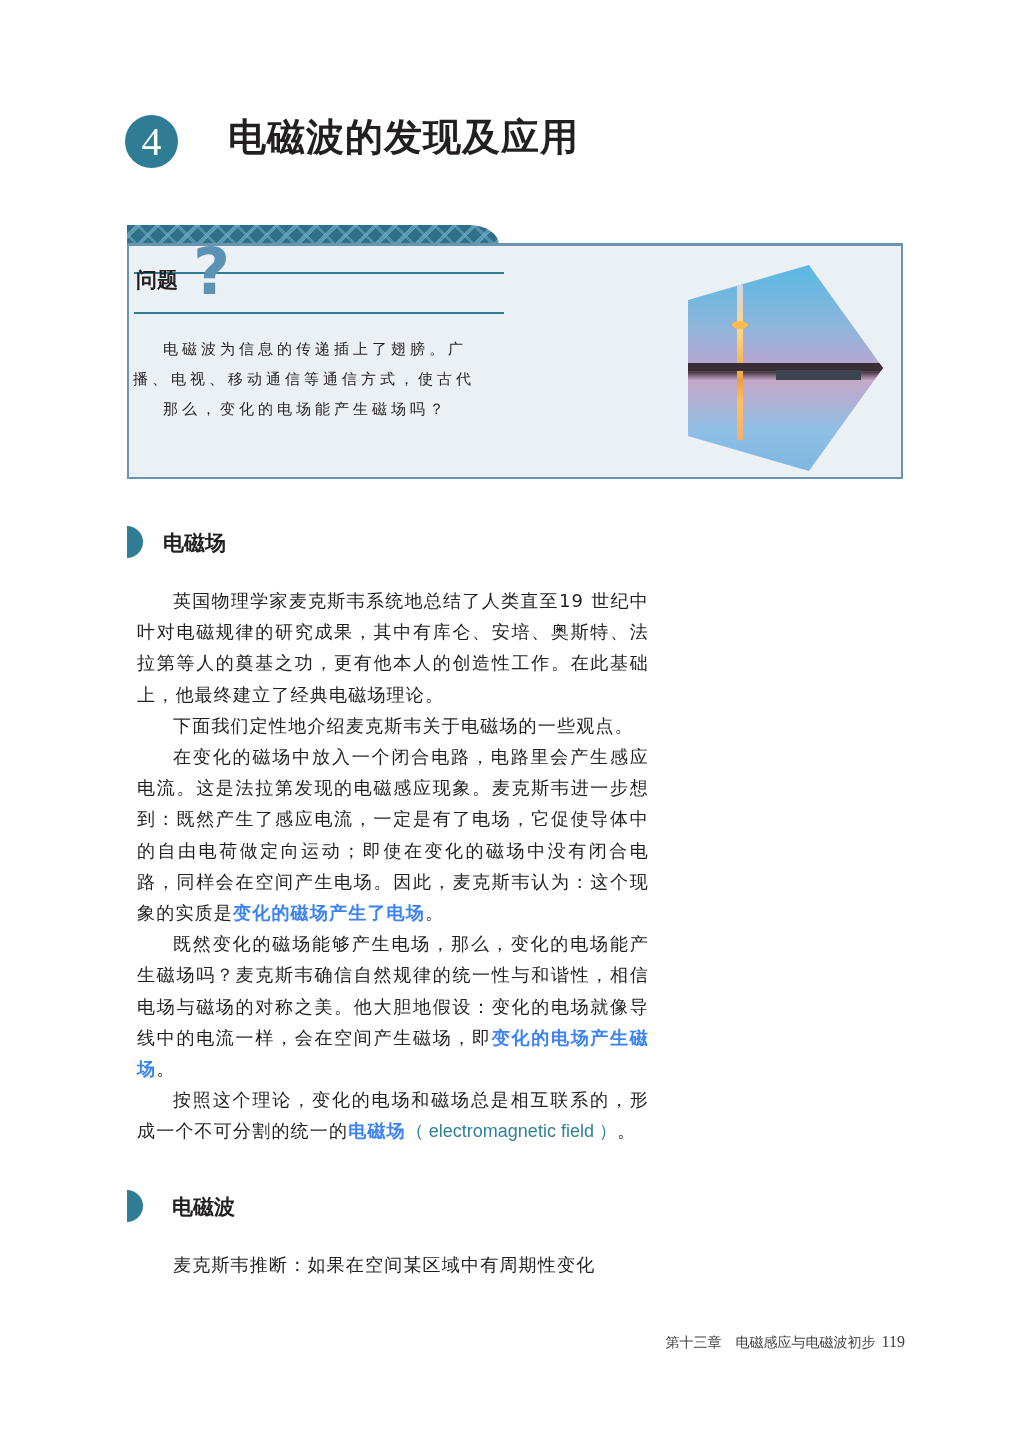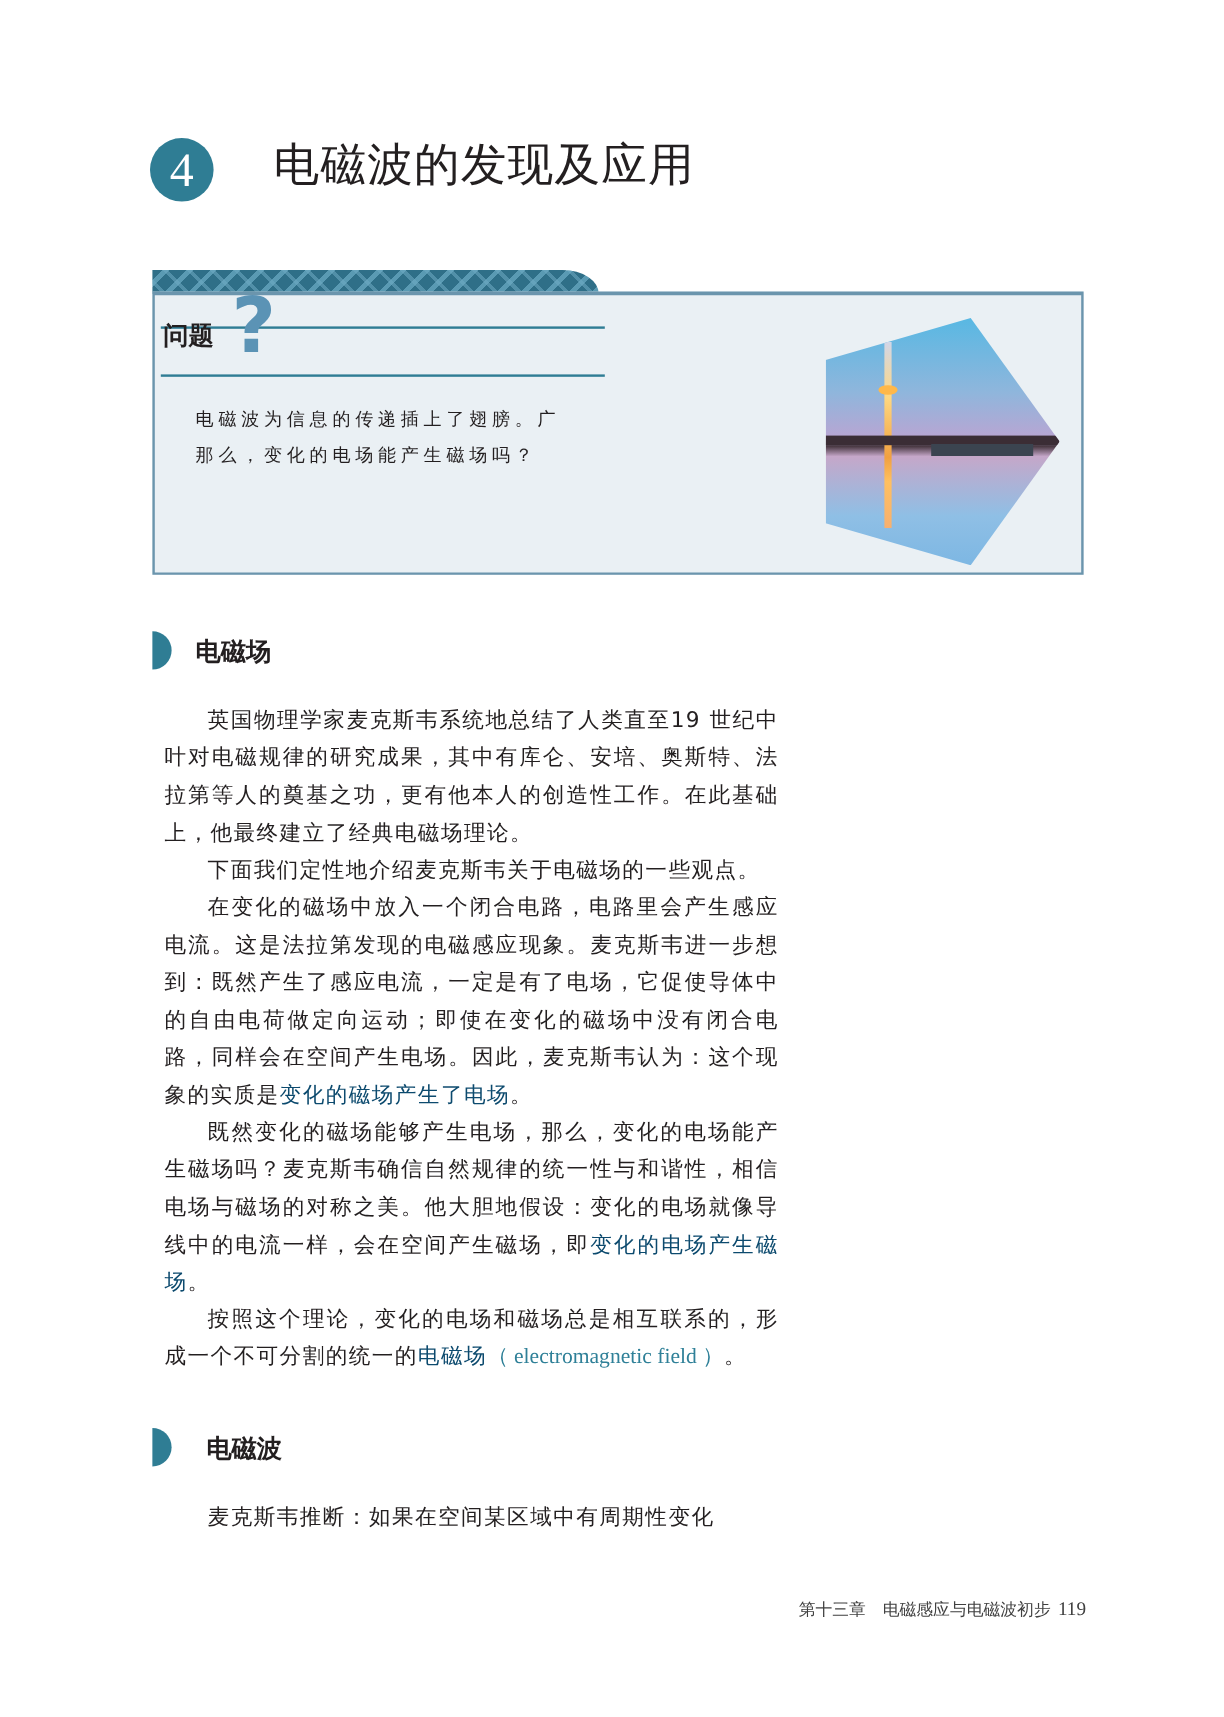--- a/index.html
+++ b/index.html
@@ -2,21 +2,21 @@
 <html><head>
 <meta charset="utf-8">
 <style>
   html, body { margin: 0; padding: 0; background: #ffffff; }
   body { width: 1020px; height: 1431px; position: relative; overflow: hidden;
          font-family: "DejaVu Serif", "Liberation Serif", serif; color: #231f20; }
 
   .section-num { position: absolute; left: 125px; top: 115px; width: 53px; height: 53px;
     border-radius: 50%; background: #2f7d94; color: #fff; font-family: "Liberation Serif", serif;
     font-size: 40px; line-height: 53px; text-align: center; }
-  .page-title { position: absolute; left: 228px; top: 112px; font-size: 38px; font-weight: normal;
+  .page-title { position: absolute; left: 228px; top: 112px; font-size: 38px; font-weight: bold;
     letter-spacing: 1px; font-family: "DejaVu Serif", serif; color: #231f20; }
 
   
   .q-band { position: absolute; left: 127px; top: 225px; width: 372px; height: 20px;
     background: repeating-linear-gradient(135deg, #2f6f88 0 6px, #5a9ab3 6px 10px, #2f6f88 10px 14px);
     border-top-right-radius: 30px 20px; overflow: hidden; }
   .q-band::after { content: ""; position: absolute; inset: 0;
     background: repeating-linear-gradient(45deg, transparent 0 6px, rgba(110,170,195,0.55) 6px 9px, transparent 9px 14px); }
   .q-box { position: absolute; left: 127px; top: 243px; width: 776px; height: 236px;
     background: #eaf0f4; border: 2px solid #6b95ad; border-top-width: 3px; box-sizing: border-box; }
@@ -42,42 +42,43 @@
   
   .sec-head { position: absolute; left: 127px; font-family: "DejaVu Sans", sans-serif; font-size: 21px;
     font-weight: bold; color: #231f20; }
   .sec-head .tab { position: absolute; left: 0; top: 0; width: 16px; height: 32px; background: #2f7d94;
     border-radius: 0 16px 16px 0; }
   .sec-head .txt { position: absolute; top: 3px; white-space: nowrap; }
 
   .body-text { position: absolute; left: 137px; width: 512px; font-family: "DejaVu Sans", sans-serif;
     font-size: 18px; line-height: 31.2px; letter-spacing: 1.2px; color: #231f20; text-align: justify; }
   .body-text p { margin: 0; text-indent: 2em; }
-  .hl { color: #0c4a6e; font-weight: normal; }
-  .en { font-family: Liberation Serif, serif; color: #2f8098; letter-spacing: 0; }
+  .hl { color: #3b82f6; font-weight: bold; }
+  .en { font-family: Liberation Sans, sans-serif; color: #2f8098; letter-spacing: 0; }
 
   .footer { position: absolute; right: 115px; top: 1333px; font-family: Liberation Serif, serif;
     font-size: 14px; color: #404040; white-space: nowrap; }
   .footer .gap { display: inline-block; width: 14px; }
   .footer .pg { font-size: 16px; margin-left: 6px; }
 </style>
 </head>
 <body>
 
 <div class="section-num">4</div>
 <div class="page-title">电磁波的发现及应用</div>
 
 <div class="q-band"></div>
 <div class="q-box"></div>
 <div class="q-line" style="top:272px;"></div>
 <div class="q-line" style="top:312px;"></div>
 <div class="q-label">问题</div>
 <div class="q-mark">?</div>
 <div class="q-text">
   <p>电磁波为信息的传递插上了翅膀。广</p>
+  <p class="noindent">播、电视、移动通信等通信方式，使古代</p>
   <p>那么，变化的电场能产生磁场吗？</p>
 </div>
 <div class="photo" title="电视塔与湖面倒影五边形照片">
   <div class="tower"></div>
   <div class="tower-head"></div>
   <div class="skyline"></div>
   <div class="boat"></div>
 </div>
 
 <div class="sec-head" style="top:526px;">

